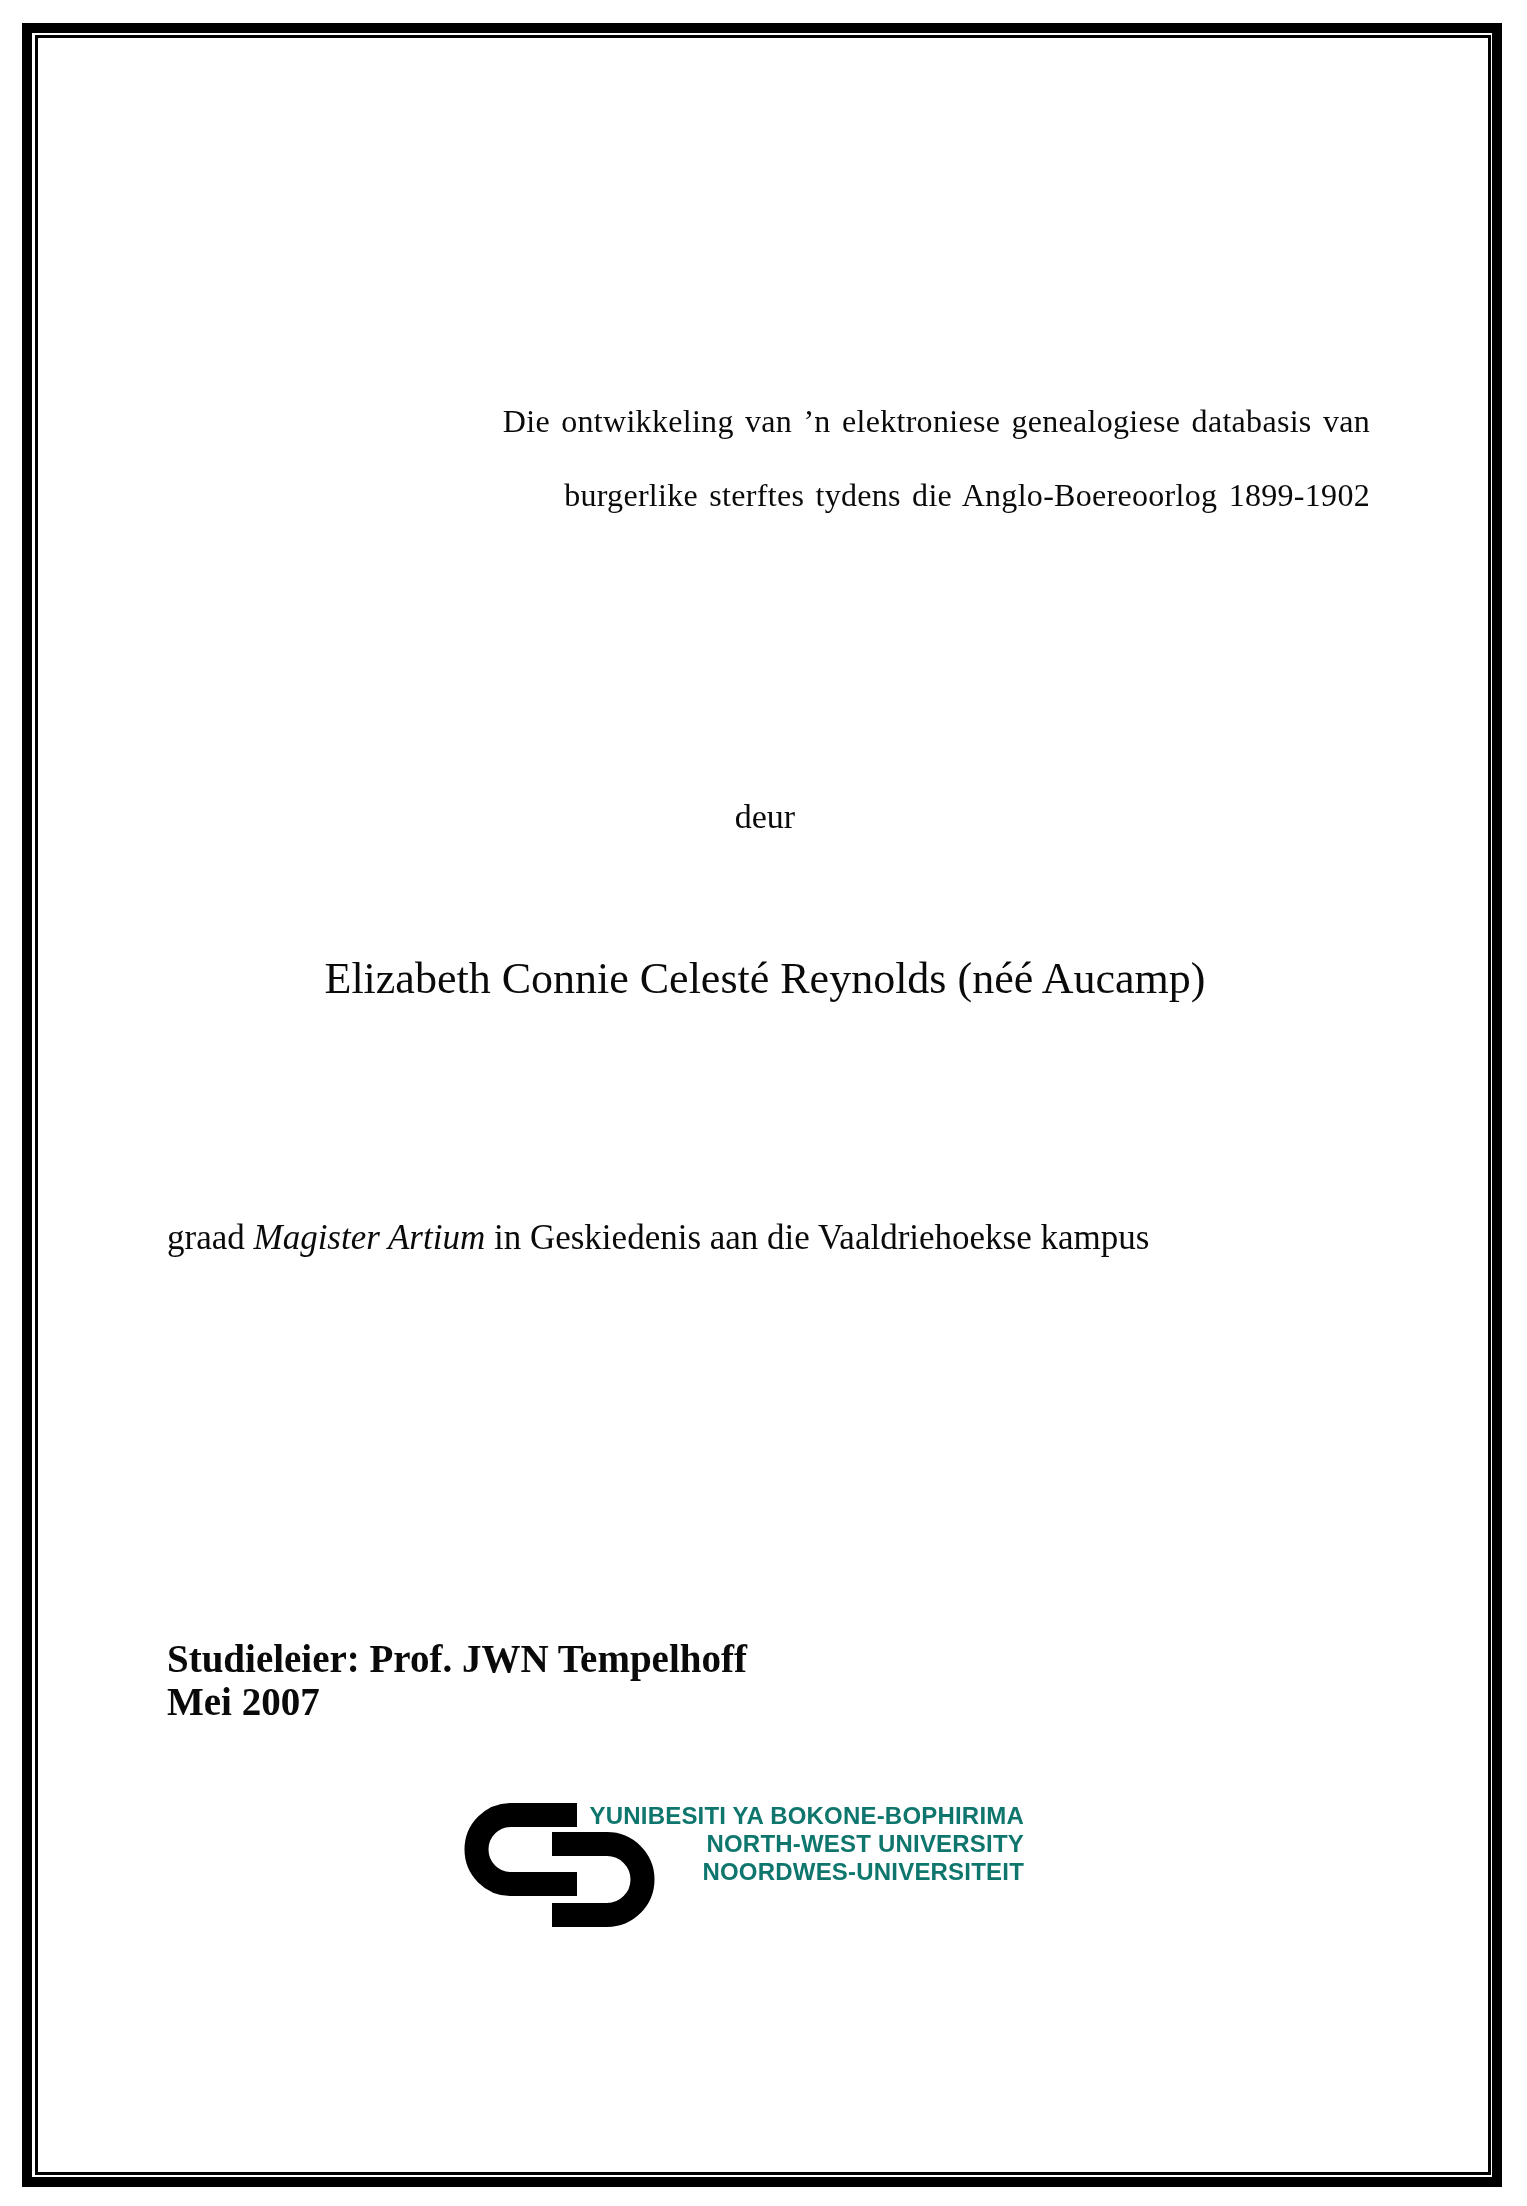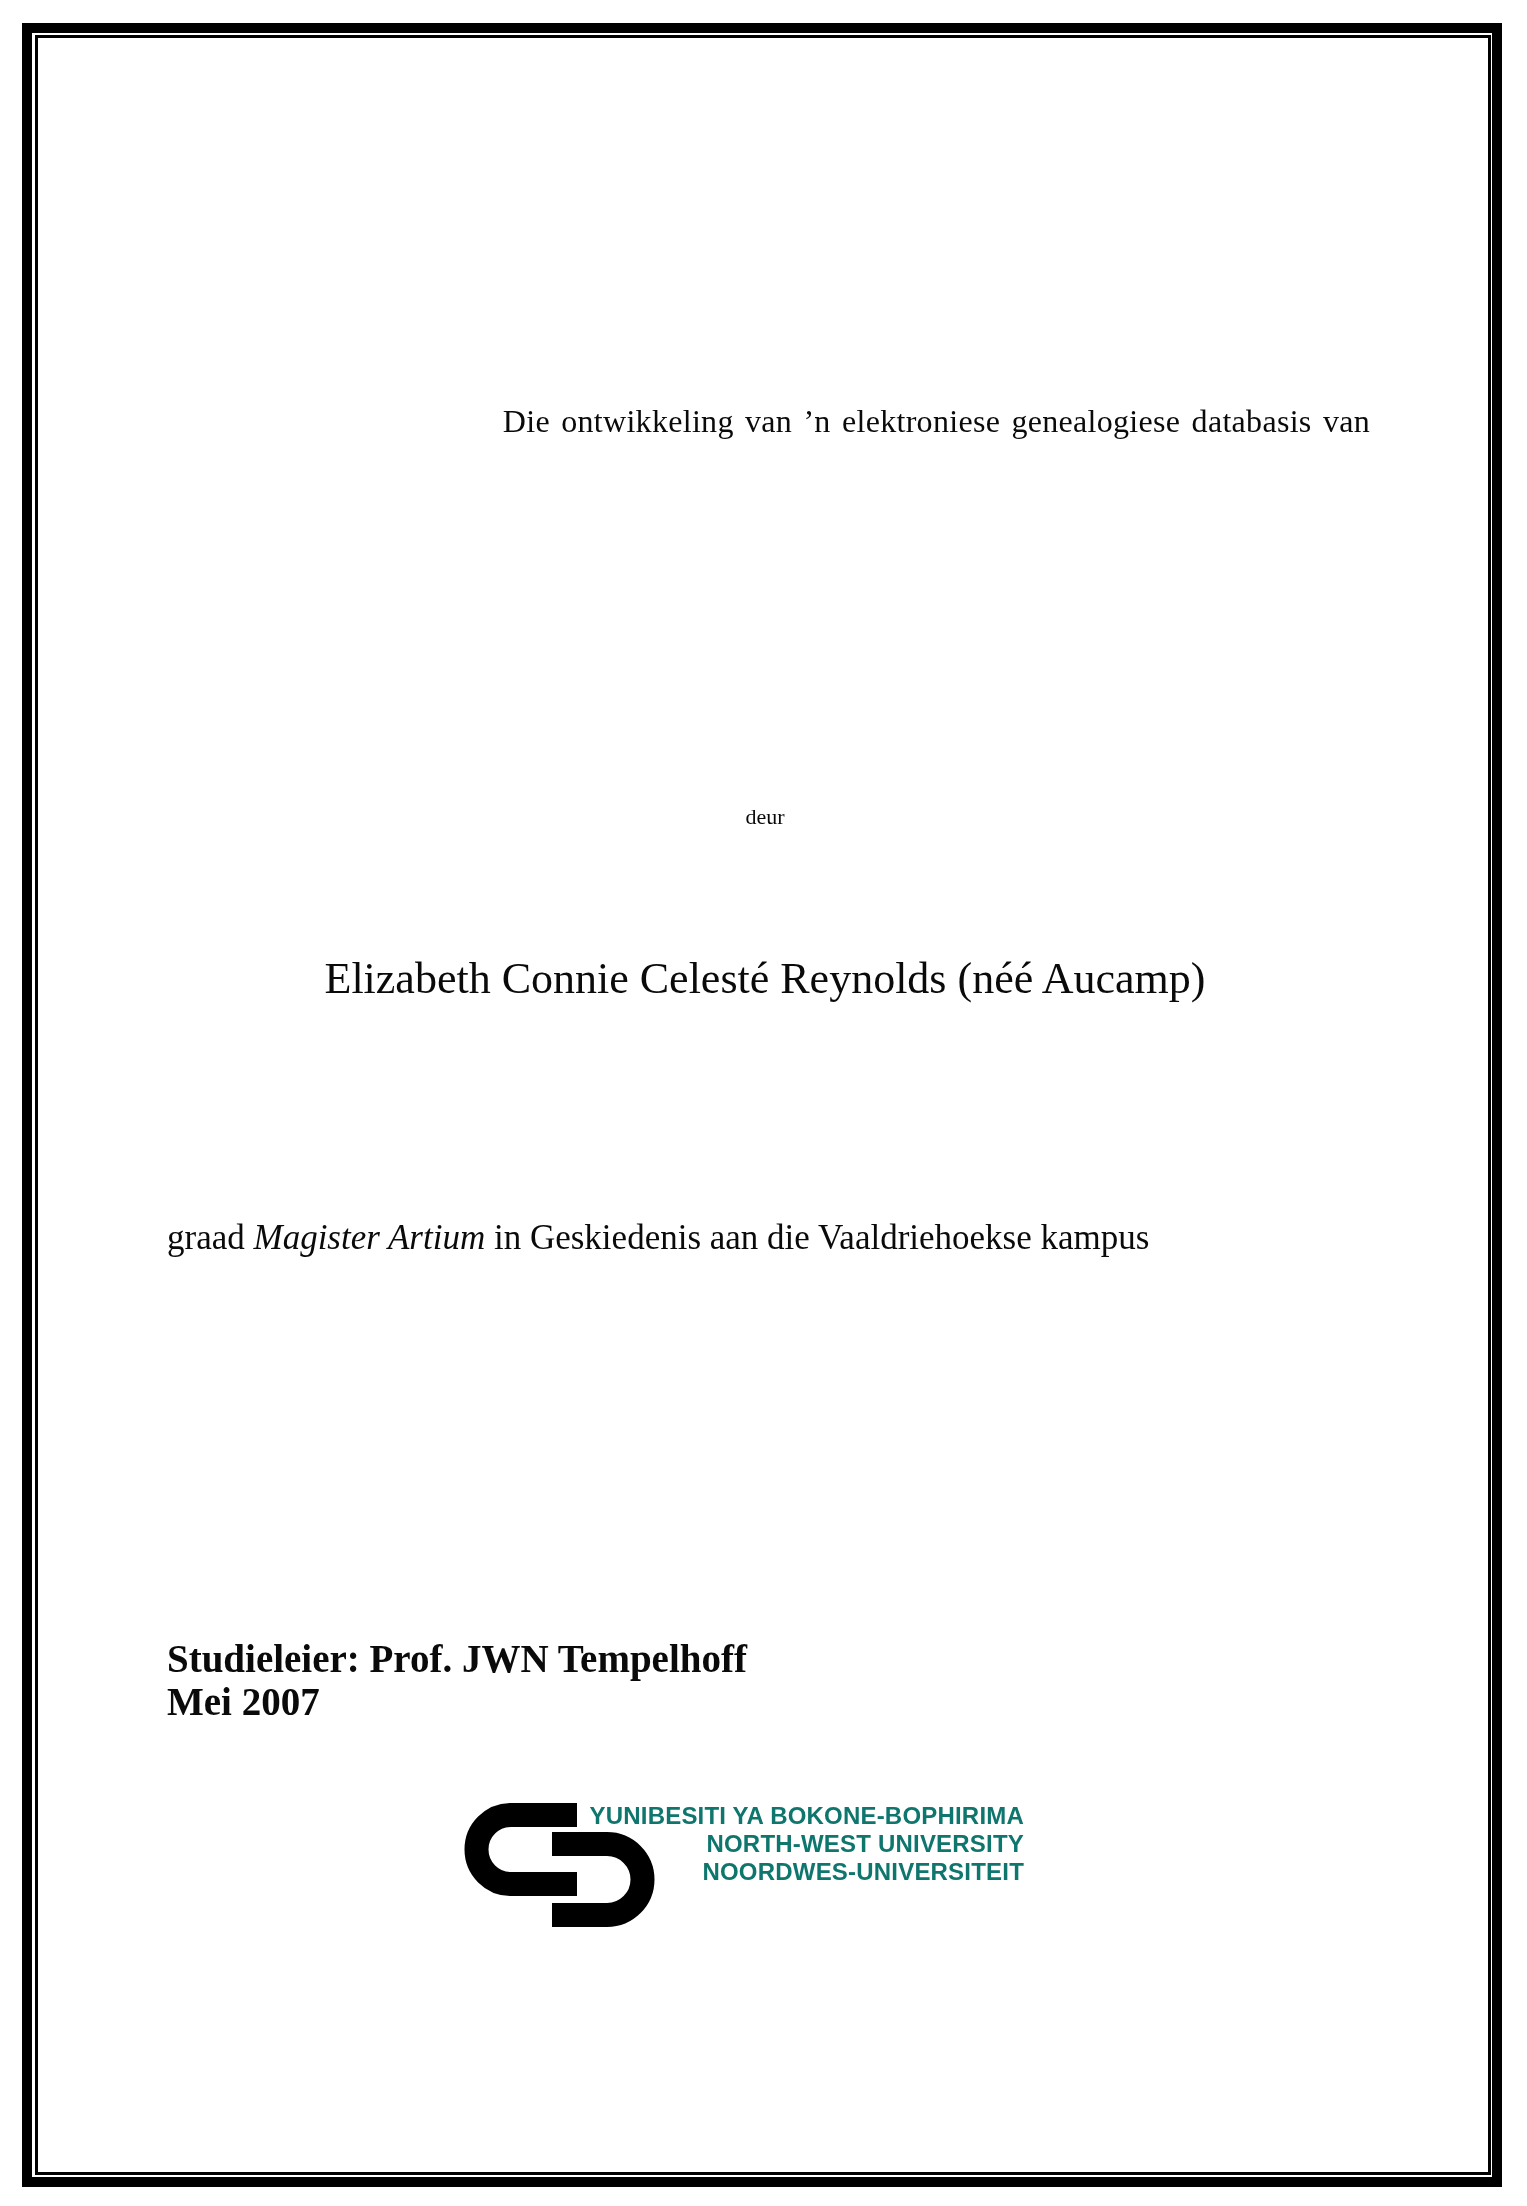--- a/index.html
+++ b/index.html
@@ -41,21 +41,21 @@
     line-height: 74px;
     word-spacing: 3px;
     letter-spacing: 0.3px;
     font-family: Liberation Serif, serif;
   }
   .byline {
     left: 160px;
     top: 797px;
     width: 1210px;
     text-align: center;
-    font-size: 22px;
+    font-size: 34px;
     line-height: 40px;
   }
   .author {
     left: 160px;
     top: 956px;
     width: 1210px;
     text-align: center;
     font-size: 44px;
     line-height: 46px;
   }
@@ -106,20 +106,21 @@
   }
 </style>
 </head>
 <body>
 
 <div class="frame-outer"></div>
 <div class="frame-inner"></div>
 
 <div class="abs thesis-title">
   <div>Die ontwikkeling van ’n elektroniese genealogiese databasis van</div>
+  <div>burgerlike sterftes tydens die Anglo-Boereoorlog 1899-1902</div>
 </div>
 
 <div class="abs byline">deur</div>
 
 <div class="abs author">Elizabeth Connie Celesté Reynolds (néé Aucamp)</div>
 
 <div class="abs statement">
   <div><span>graad </span><span class="ital">Magister Artium</span><span> in Geskiedenis aan die Vaaldriehoekse kampus</span></div>
 </div>
 

